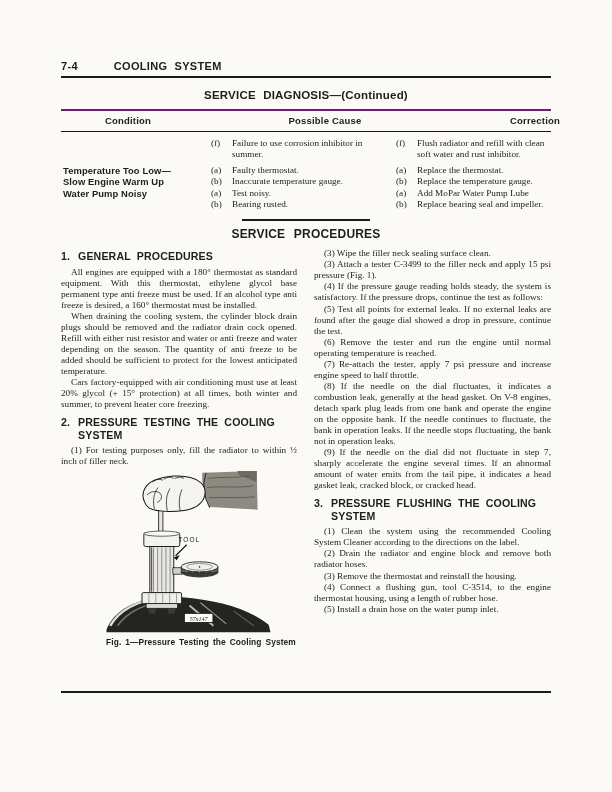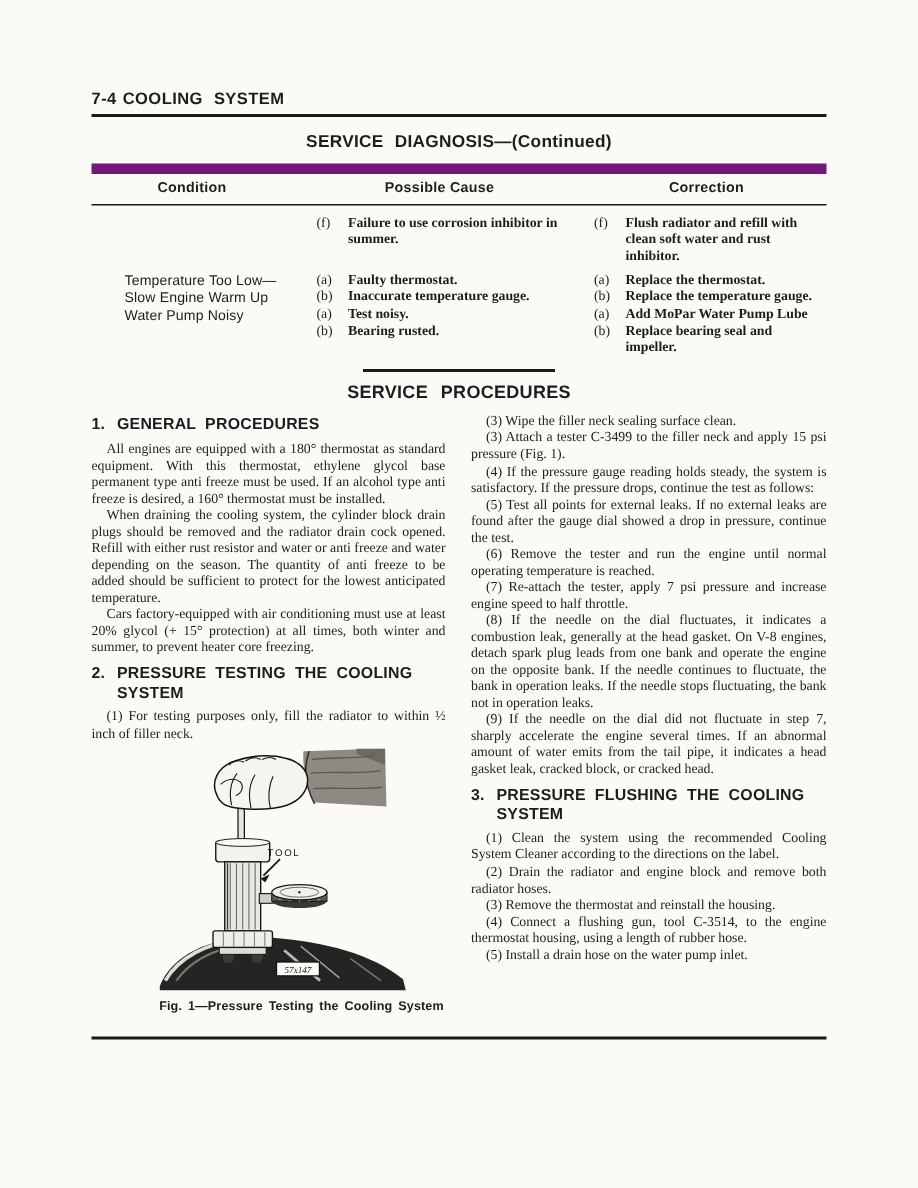--- a/index.html
+++ b/index.html
@@ -6,44 +6,44 @@
   body{
     width:612px;height:792px;
     background:#fbfaf7;
     font-family:"Liberation Serif","DejaVu Serif",serif;
     color:#1d1d1d;
     -webkit-font-smoothing:antialiased;
   }
   .page{position:relative;width:612px;height:792px;box-sizing:border-box;padding:60px 61px 0 61px;overflow:hidden;}
 
   
-  .running-head{display:flex;align-items:baseline;gap:4px;
+  .running-head{display:flex;align-items:baseline;gap:17px;
     font-family:"Liberation Sans",sans-serif;font-weight:700;font-size:11px;letter-spacing:.3px;}
-  .running-head .sect{word-spacing:4px;}
+  .running-head .sect{word-spacing:4px;margin-left:19px;}
   .head-rule{height:2px;background:#1a1a1a;margin-top:4px;}
 
   
   .diag-title{text-align:center;margin-top:11px;
     font-family:"Liberation Sans",sans-serif;font-weight:700;font-size:11.5px;word-spacing:4px;letter-spacing:.2px;}
 
   
   .diag-table{margin-top:8px;}
   .thead{display:grid;grid-template-columns:134px 196px 160px;
-    border-top:7px solid #701a75;border-bottom:1.5px solid #161616;}
+    border-top:2px solid #701a75;border-bottom:1.5px solid #161616;gap:32px;}
   .thead .hc{text-align:center;padding:4px 0 5px 0;
     font-family:"Liberation Sans",sans-serif;font-weight:700;font-size:9.5px;letter-spacing:.2px;}
   .tbody{padding-top:6px;}
   .trow{display:grid;grid-template-columns:134px 196px 160px;}
   .trow.gap{margin-bottom:5px;}
-  .cell.cond{padding-left:2px;font-family:"Liberation Sans",sans-serif;font-weight:400;font-size:9.4px;line-height:11.3px;letter-spacing:.1px;margin-left:20px;}
+  .cell.cond{padding-left:2px;font-family:"Liberation Sans",sans-serif;font-weight:700;font-size:9.4px;line-height:11.3px;letter-spacing:.1px;}
   .cell.cause{padding-left:16px;}
   .cell.corr{padding-left:5px;}
   .item{display:flex;font-size:9.2px;line-height:11.05px;}
   .item .m{width:21px;flex:0 0 21px;}
-  .item .t{flex:1;font-weight:bold;}
+  .item .t{flex:1;}
 
   
   .mid-divider{width:128px;height:2.5px;background:#1a1a1a;margin:9px auto 6px auto;}
   .proc-title{text-align:center;font-family:"Liberation Sans",sans-serif;font-weight:700;font-size:12px;word-spacing:5px;letter-spacing:.2px;margin-bottom:7px;}
 
   
   .cols{display:flex;gap:17px;}
   .col{width:236px;flex:0 0 236px;}
   .col.right{flex:0 0 237px;width:237px;}
   .para{margin:0;font-size:9.2px;line-height:11.05px;text-align:justify;text-indent:10px;}

